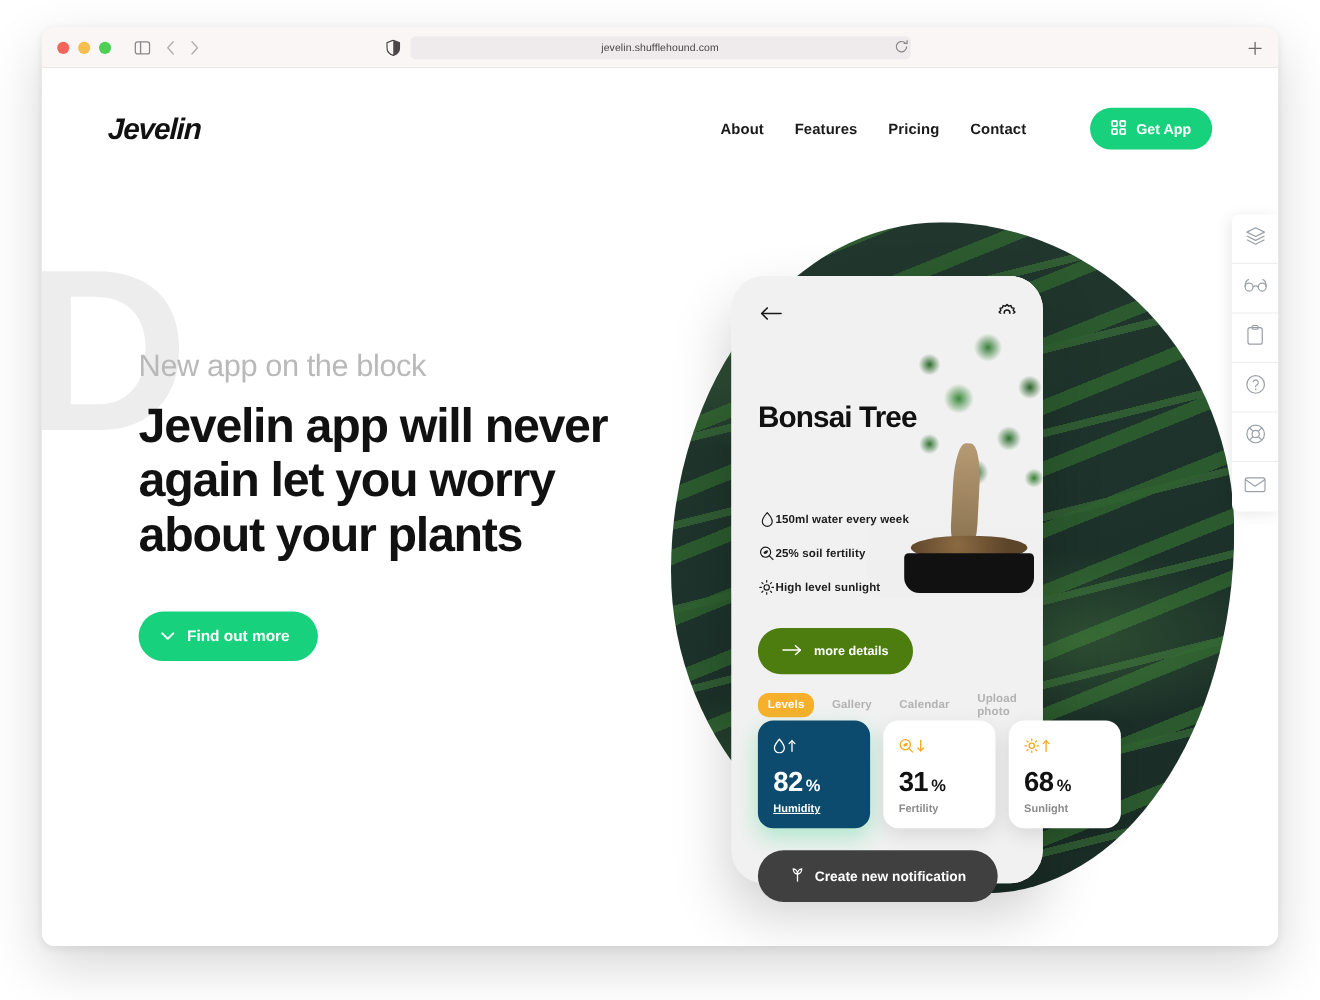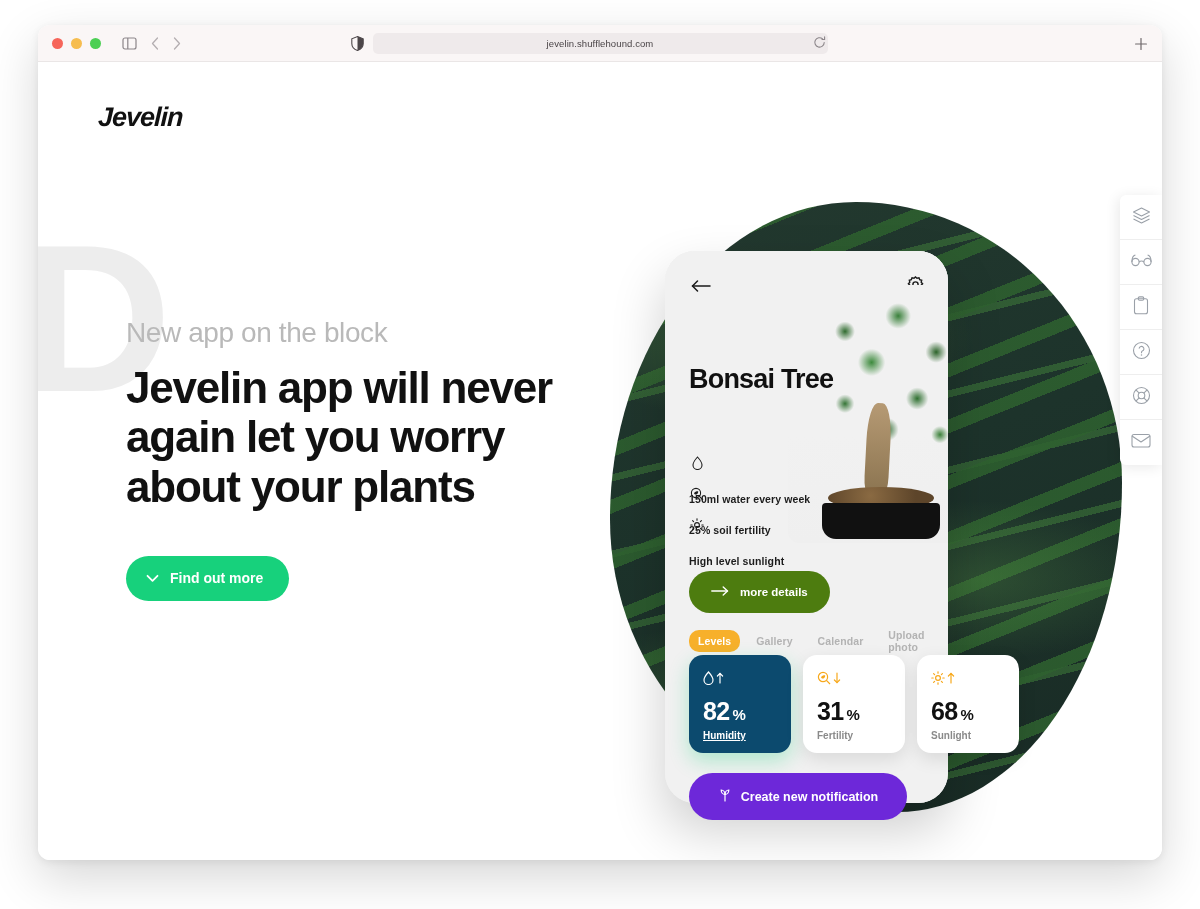--- a/index.html
+++ b/index.html
@@ -253,23 +253,22 @@
   }
 
   .ptitle {
     position: absolute; left: 24px; top: 113px;
     font-size: 27px; font-weight: 700; color: #111;
     line-height: 1.12; letter-spacing: -.8px;
   }
 
   .stats { position: absolute; left: 24px; top: 205px; }
   .statrow {
-    display: flex; align-items: flex-start; gap: 23px;
+    display: flex; align-items: center; gap: 0;
     height: 31px;
-    flex-direction: column;
   }
   .statrow .slabel {
     font-size: 10.5px; font-weight: 700; color: #1c1c1c;
     letter-spacing: .1px;
   }
   .sicon { width: 16px; display: flex; justify-content: center; color: #1c1c1c; }
 
   .moredetails {
     position: absolute; left: 24px; top: 320px;
     height: 42px; padding: 0 22px;
@@ -318,21 +317,21 @@
   .metric.green .mval { color: #fff; }
   .mlabel {
     margin-top: 4px;
     font-size: 10px; font-weight: 700; color: #8a8a8a;
   }
   .metric.green .mlabel { color: #fff; text-decoration: underline; }
 
   .notify {
     position: absolute; left: 24px; top: 522px;
     width: 218px; height: 47px;
-    background: #6d28d9; color: #fff;
+    background: #404040; color: #fff;
     border: none; border-radius: 24px;
     display: flex; align-items: center; justify-content: center; gap: 9px;
     font-size: 12.5px; font-weight: 700; cursor: pointer;
     z-index: 14;
     font-family: "Liberation Sans", sans-serif;
   }
 
   
   .rail {
     position: absolute; right: 0; top: 133px;
@@ -414,20 +413,37 @@
   </div>
 
   <div class="page">
 
     <div class="deco-letter">D</div>
     <div class="blob"></div>
     <div class="pebble"></div>
 
     <div class="site-header">
       <div class="logo">Jevelin</div>
+      <nav class="nav">
+        <a href="#">About</a>
+        <a href="#">Features</a>
+        <a href="#">Pricing</a>
+        <a href="#">Contact</a>
+        <button class="getapp">
+          <span>
+            <svg width="14" height="14" viewBox="0 0 14 14" fill="none" stroke="#fff" stroke-width="1.6">
+              <rect x="1" y="1" width="4.6" height="4.6" rx="1"></rect>
+                <rect x="8.4" y="1" width="4.6" height="4.6" rx="1"></rect>
+              <rect x="1" y="8.4" width="4.6" height="4.6" rx="1"></rect>
+                <rect x="8.4" y="8.4" width="4.6" height="4.6" rx="1"></rect>
+            </svg>
+          </span>
+          <span>Get App</span>
+        </button>
+      </nav>
     </div>
 
     <div class="hero">
       <div class="eyebrow">New app on the block</div>
       <h1 class="headline">Jevelin app will never again let you worry about your plants</h1>
       <button class="cta">
         <span>
           <svg width="13" height="9" viewBox="0 0 13 9" fill="none" stroke="#fff" stroke-width="1.8" stroke-linecap="round" stroke-linejoin="round">
               <polyline points="1.5,1.8 6.5,6.8 11.5,1.8"></polyline>
             </svg>

